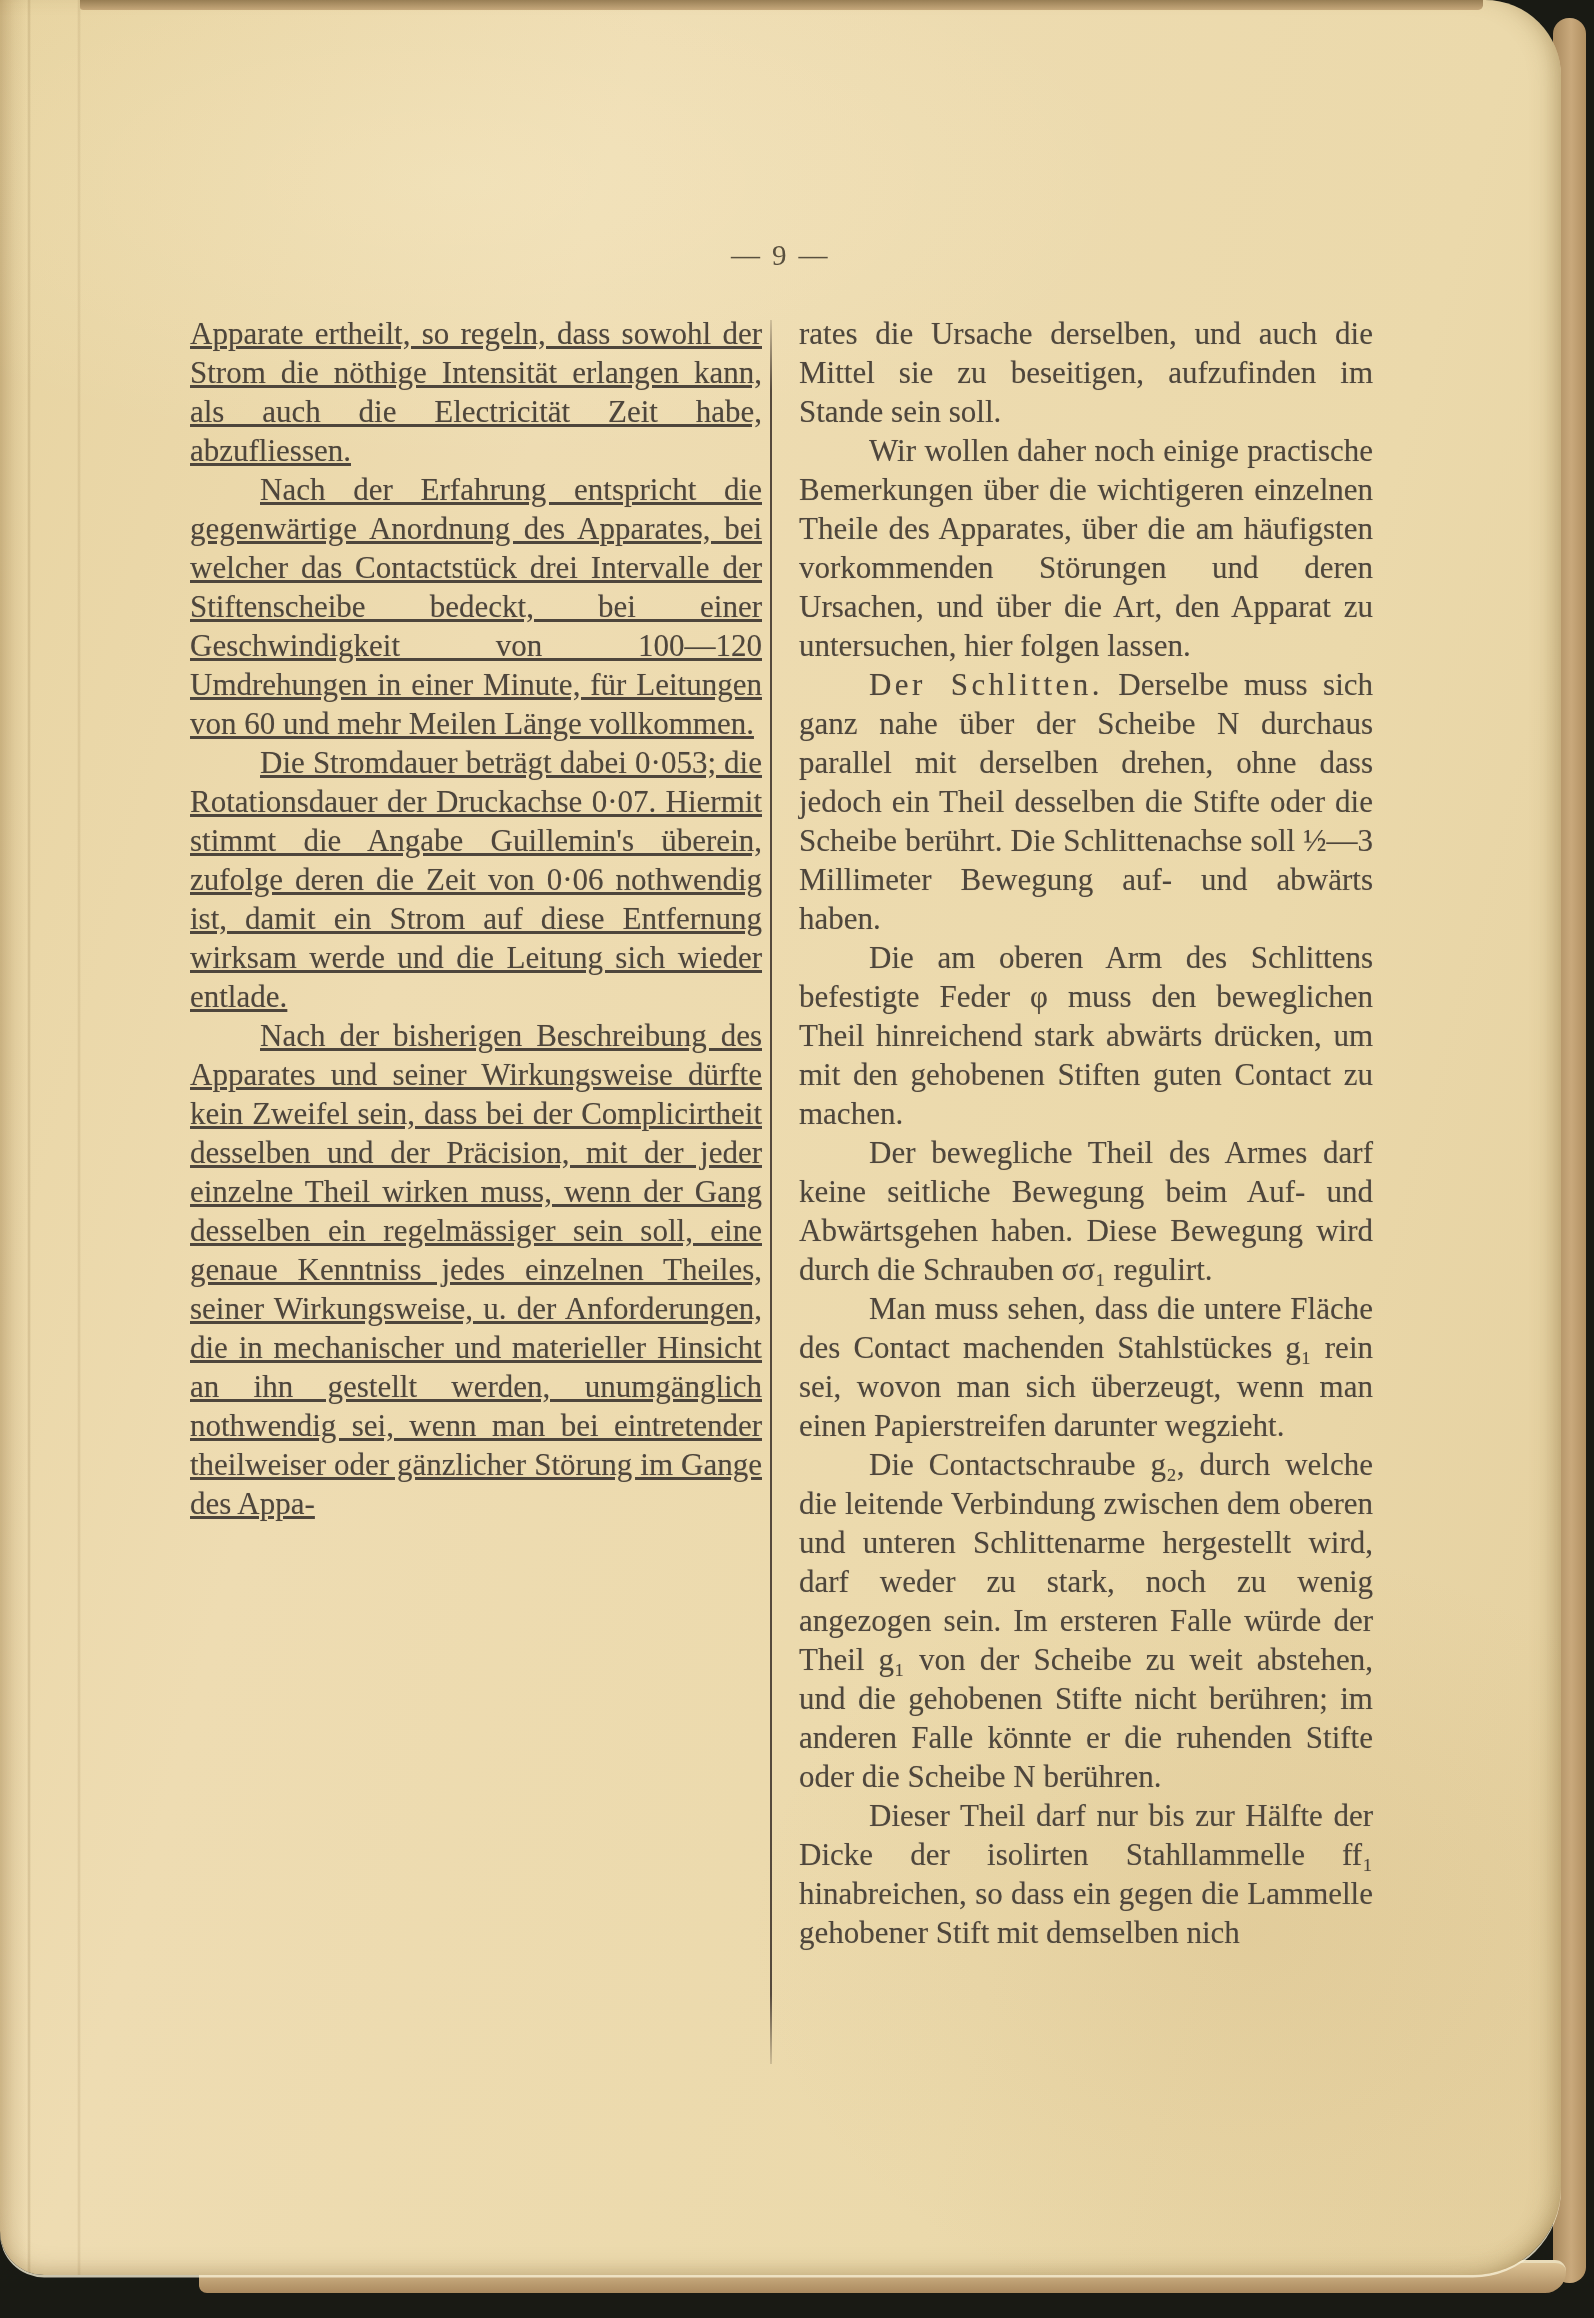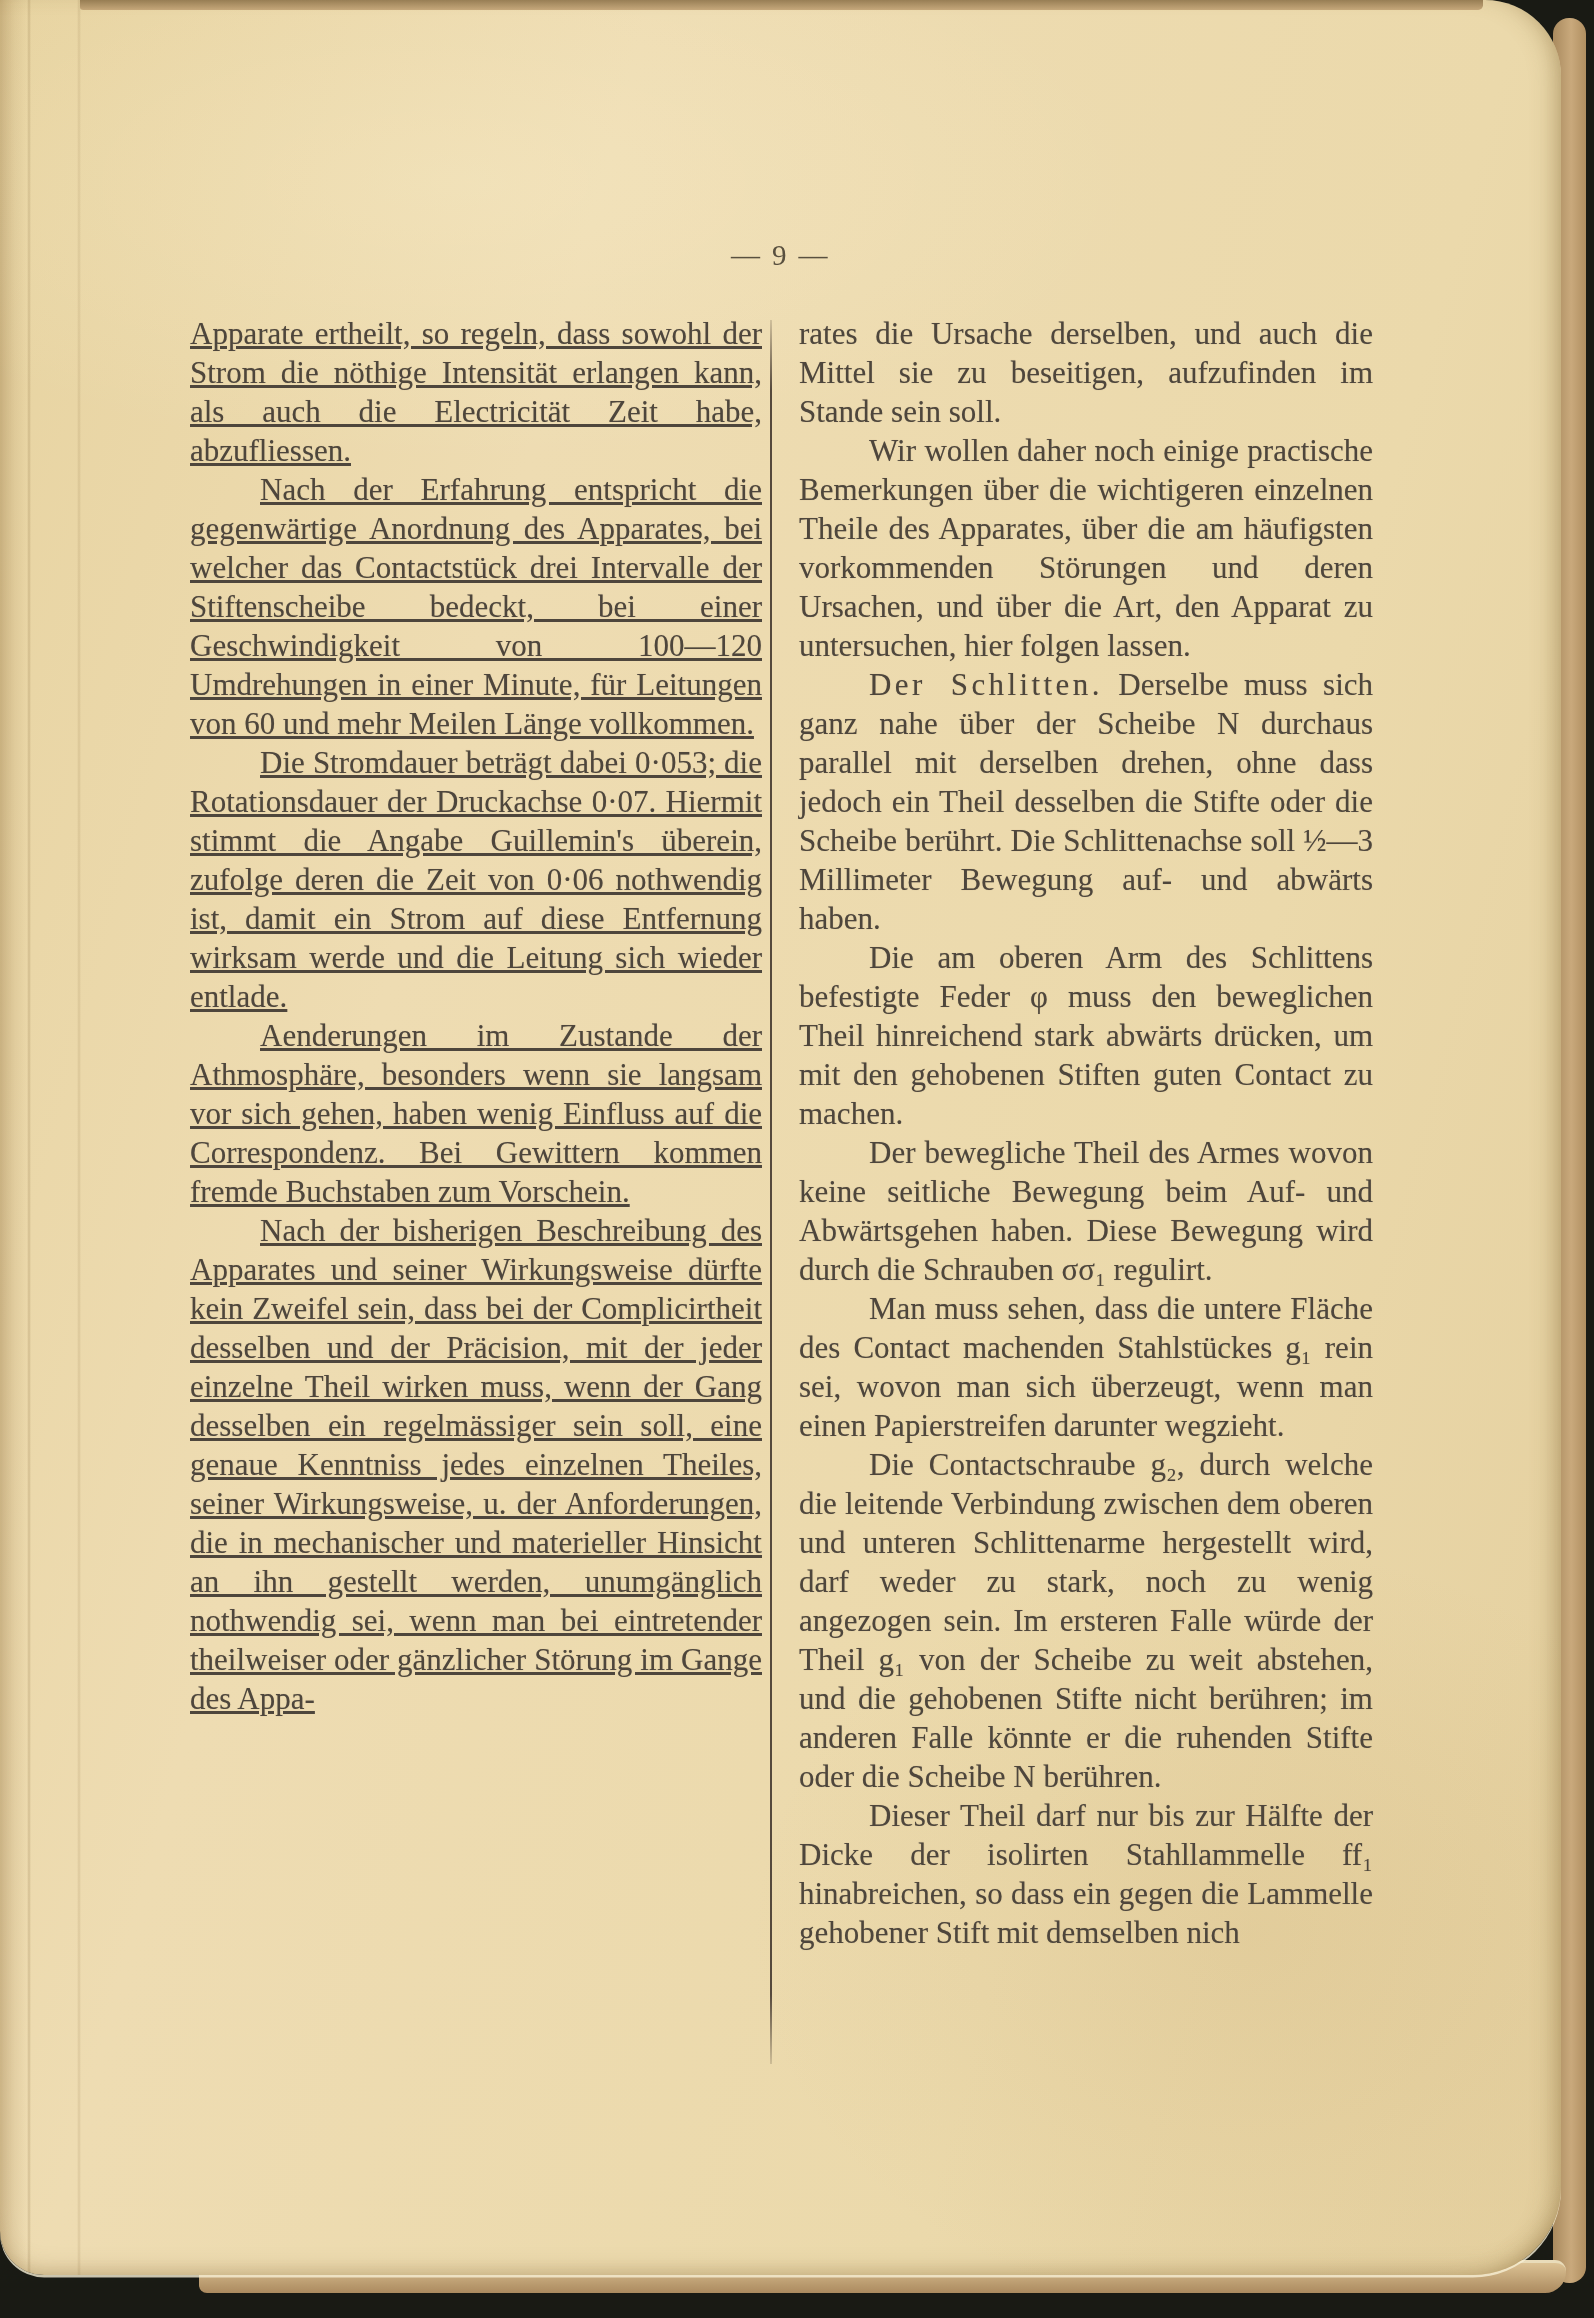--- a/index.html
+++ b/index.html
@@ -94,32 +94,31 @@
   <div class="page">
 
     <div class="page-number">— 9 —</div>
 
     <div class="rule"></div>
 
     <div class="col col-left">
       <p class="first">Apparate ertheilt, so regeln, dass sowohl der Strom die nöthige Intensität erlangen kann, als auch die Electricität Zeit habe, abzufliessen.</p>
       <p>Nach der Erfahrung entspricht die gegenwärtige Anordnung des Apparates, bei welcher das Contactstück drei Intervalle der Stiftenscheibe bedeckt, bei einer Geschwindigkeit von 100—120 Umdrehungen in einer Minute, für Leitungen von 60 und mehr Meilen Länge vollkommen.</p>
       <p>Die Stromdauer beträgt dabei 0·053; die Rotationsdauer der Druckachse 0·07. Hiermit stimmt die Angabe Guillemin's überein, zufolge deren die Zeit von 0·06 nothwendig ist, damit ein Strom auf diese Entfernung wirksam werde und die Leitung sich wieder entlade.</p>
-      <p>Aenderungen im Zustande der Athmosphäre, besonders wenn sie langsam vor sich gehen, haben wenig Einfluss auf die Correspondenz. Bei Gewittern kommen fremde Buchstaben zum Vorschein.</p>
       <p>Nach der bisherigen Beschreibung des Apparates und seiner Wirkungsweise dürfte kein Zweifel sein, dass bei der Complicirtheit desselben und der Präcision, mit der jeder einzelne Theil wirken muss, wenn der Gang desselben ein regelmässiger sein soll, eine genaue Kenntniss jedes einzelnen Theiles, seiner Wirkungsweise, u. der Anforderungen, die in mechanischer und materieller Hinsicht an ihn gestellt werden, unumgänglich nothwendig sei, wenn man bei eintretender theilweiser oder gänzlicher Störung im Gange des Appa-</p>
     </div>
 
     <div class="col col-right">
       <p class="first">rates die Ursache derselben, und auch die Mittel sie zu beseitigen, aufzufinden im Stande sein soll.</p>
       <p>Wir wollen daher noch einige practische Bemerkungen über die wichtigeren einzelnen Theile des Apparates, über die am häufigsten vorkommenden Störungen und deren Ursachen, und über die Art, den Apparat zu untersuchen, hier folgen lassen.</p>
       <p>
         <span class="lead">Der Schlitten.</span><span> Derselbe muss sich ganz nahe über der Scheibe N durchaus parallel mit derselben drehen, ohne dass jedoch ein Theil desselben die Stifte oder die Scheibe berührt. Die Schlittenachse soll ½—3 Millimeter Bewegung auf- und abwärts haben.</span>
       </p>
       <p>Die am oberen Arm des Schlittens befestigte Feder φ muss den beweglichen Theil hinreichend stark abwärts drücken, um mit den gehobenen Stiften guten Contact zu machen.</p>
-      <p>Der bewegliche Theil des Armes wovon keine seitliche Bewegung beim Auf- und Abwärtsgehen haben. Diese Bewegung wird durch die Schrauben σσ₁ regulirt.</p>
+      <p>Der bewegliche Theil des Armes darf keine seitliche Bewegung beim Auf- und Abwärtsgehen haben. Diese Bewegung wird durch die Schrauben σσ₁ regulirt.</p>
       <p>Man muss sehen, dass die untere Fläche des Contact machenden Stahlstückes g₁ rein sei, wovon man sich überzeugt, wenn man einen Papierstreifen darunter wegzieht.</p>
       <p>Die Contactschraube g₂, durch welche die leitende Verbindung zwischen dem oberen und unteren Schlittenarme hergestellt wird, darf weder zu stark, noch zu wenig angezogen sein. Im ersteren Falle würde der Theil g₁ von der Scheibe zu weit abstehen, und die gehobenen Stifte nicht berühren; im anderen Falle könnte er die ruhenden Stifte oder die Scheibe N berühren.</p>
       <p>Dieser Theil darf nur bis zur Hälfte der Dicke der isolirten Stahllammelle ff₁ hinabreichen, so dass ein gegen die Lammelle gehobener Stift mit demselben nich</p>
     </div>
 
   </div>
 </div>
 
 
 </body></html>

